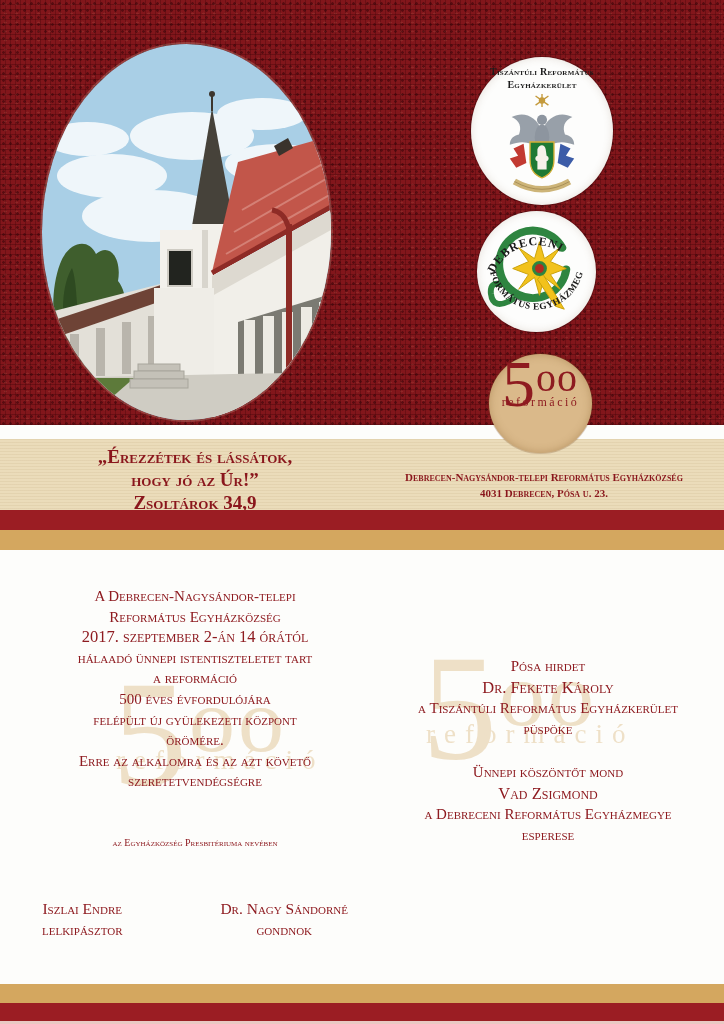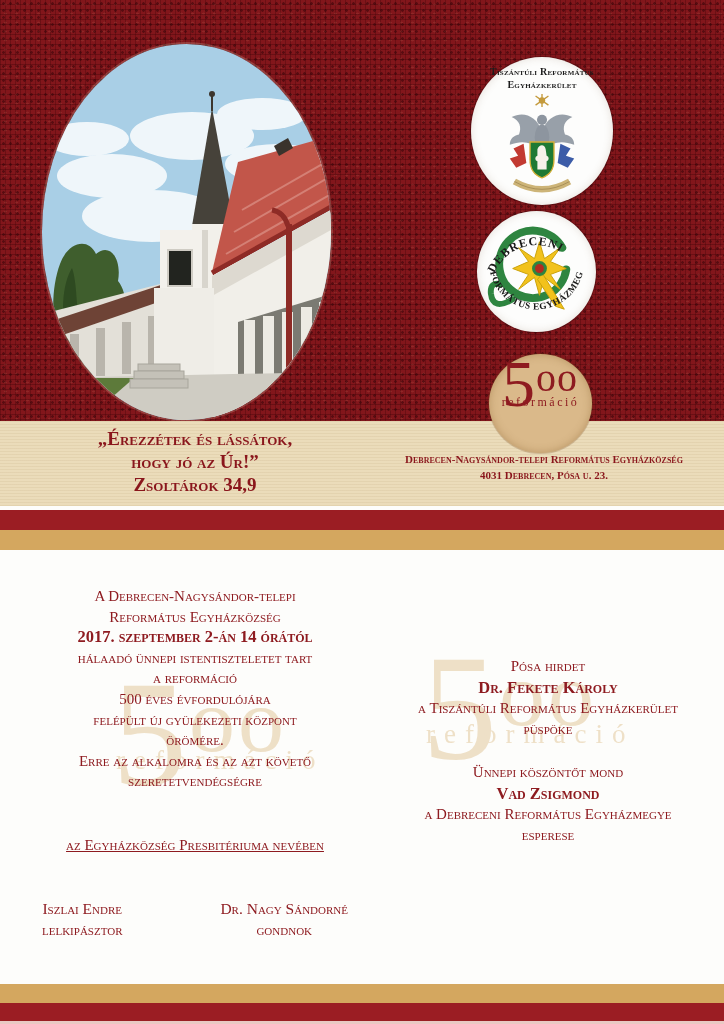--- a/index.html
+++ b/index.html
@@ -35,21 +35,21 @@
   .badge-500{position:absolute;left:489px;top:354px;width:103px;height:99px;
     border-radius:50%;background:#dab98a;z-index:6;
     box-shadow:inset 0 0 8px rgba(120,80,30,.35), 0 0 0 1px rgba(120,70,30,.25);
     color:#8e1b20;}
   .b-num{display:flex;align-items:flex-start;margin:4px 0 0 13px;}
   .b-5{font-size:66px;line-height:.78;font-weight:normal;}
   .b-oo{font-size:40px;line-height:.82;margin:4px 0 0 1px;letter-spacing:1px;}
   .b-word{margin:-14px 0 0 0;text-align:center;font-size:12px;letter-spacing:2.5px;}
 
   
-  .quote-band{position:absolute;left:0;top:421px;width:724px;height:85px;
+  .quote-band{position:absolute;left:0;top:439px;width:724px;height:85px;
     background-color:#ebdcba;
     background-image:repeating-linear-gradient(0deg, rgba(160,130,80,.10) 0 1px, transparent 1px 3px);}
   .quote{position:absolute;left:28px;top:6px;width:334px;text-align:center;
     color:#8a161c;font-weight:bold;font-variant:small-caps;font-size:19px;line-height:23px;}
   .address{position:absolute;left:372px;top:31px;width:344px;text-align:center;
     color:#8a161c;font-weight:bold;font-variant:small-caps;font-size:11px;line-height:15.5px;}
 
   
   .stripe{position:absolute;left:0;width:724px;}
   .stripe-red-top{top:510px;height:20px;background:#9b1d23;}
@@ -66,24 +66,24 @@
   .wm-right{left:422px;top:102px;}
   .wm-num{display:flex;align-items:flex-start;}
   .wm-5{font-size:150px;line-height:.75;}
   .wm-oo{font-size:92px;line-height:.80;margin:6px 0 0 2px;letter-spacing:3px;}
   .wm-word{margin:-46px 0 0 4px;font-size:27px;letter-spacing:9px;}
 
   .col{position:absolute;z-index:1;text-align:center;color:#8e1b20;
     font-variant:small-caps;font-size:15px;line-height:20.6px;}
   .col-left{left:28px;top:36px;width:334px;}
   .col-right{left:380px;top:106px;width:336px;line-height:21px;}
-  .line.bold{font-weight:bold;font-size:16.5px;}
+  .line.bold{font-weight:normal;font-size:16.5px;}
   .block-gap{height:22px;}
   .closing{position:absolute;z-index:1;left:28px;top:287px;width:334px;text-align:center;
-    color:#8e1b20;font-variant:small-caps;font-size:15px;text-decoration:underline;}
+    color:#8e1b20;font-variant:small-caps;font-size:10px;}
   .signatures{position:absolute;z-index:1;left:28px;top:348px;width:334px;
     display:flex;justify-content:space-between;padding:0 14px;box-sizing:border-box;}
   .sig{text-align:center;color:#8e1b20;font-variant:small-caps;font-size:15.5px;line-height:21px;}
 </style>
 </head>
 <body>
 
 <div class="page">
 
   <section class="top-panel">

